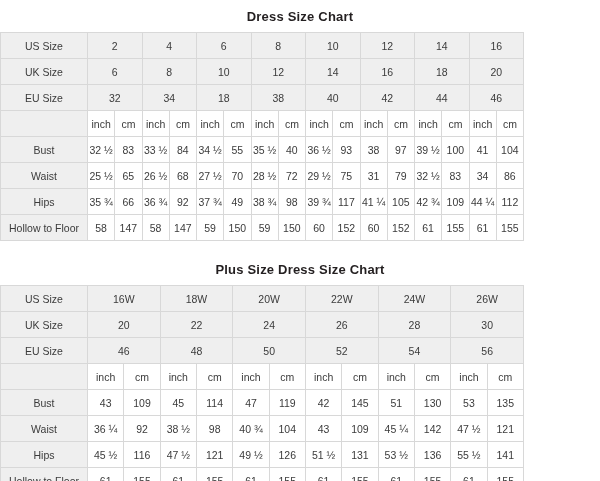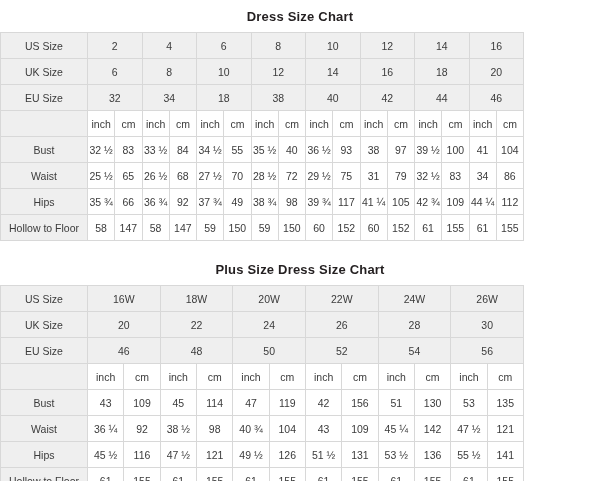--- a/index.html
+++ b/index.html
@@ -252,21 +252,21 @@
           </tr>
           <tr>
             <td class="rowlabel">Bust</td>
             <td class="plain">43</td>
             <td class="plain">109</td>
             <td class="plain">45</td>
             <td class="plain">114</td>
             <td class="plain">47</td>
             <td class="plain">119</td>
             <td class="plain">42</td>
-            <td class="plain">156</td>
+            <td class="plain">145</td>
             <td class="plain">51</td>
             <td class="plain">130</td>
             <td class="plain">53</td>
             <td class="plain">135</td>
           </tr>
           <tr>
             <td class="rowlabel">Waist</td>
             <td class="plain">36 ¼</td>
             <td class="plain">92</td>
             <td class="plain">38 ½</td>

